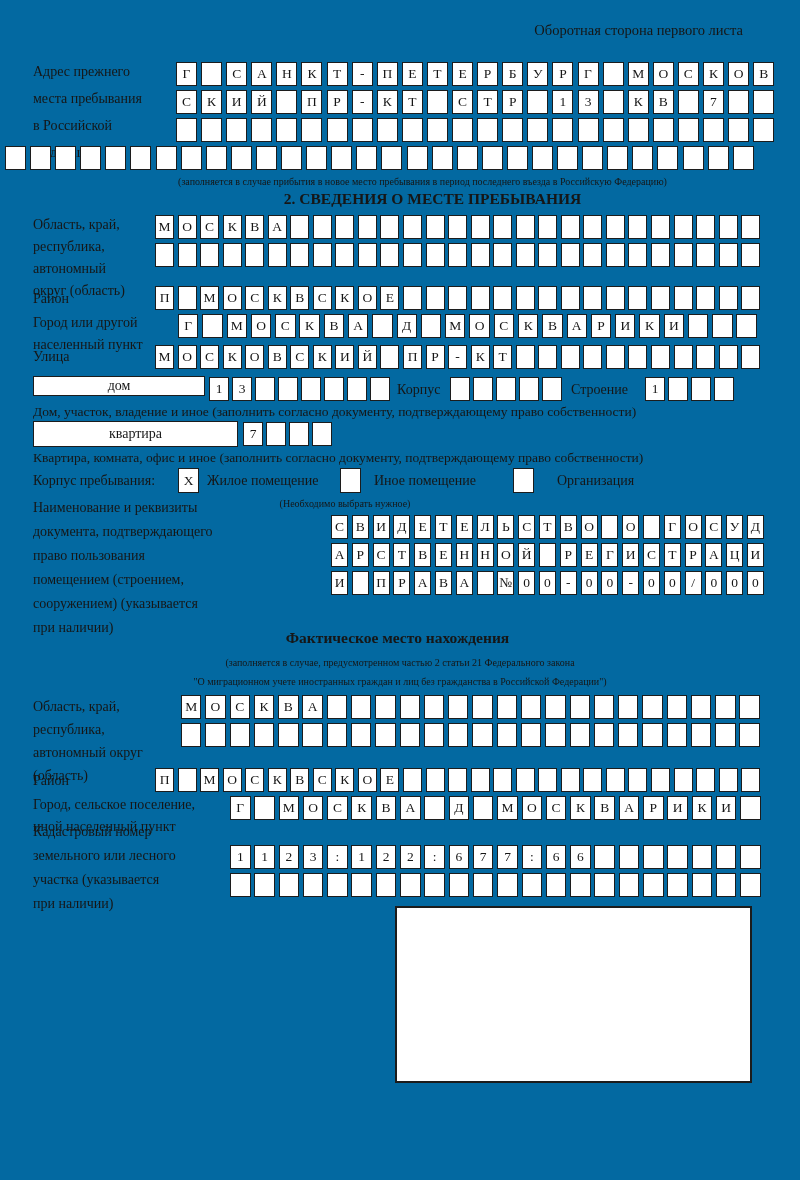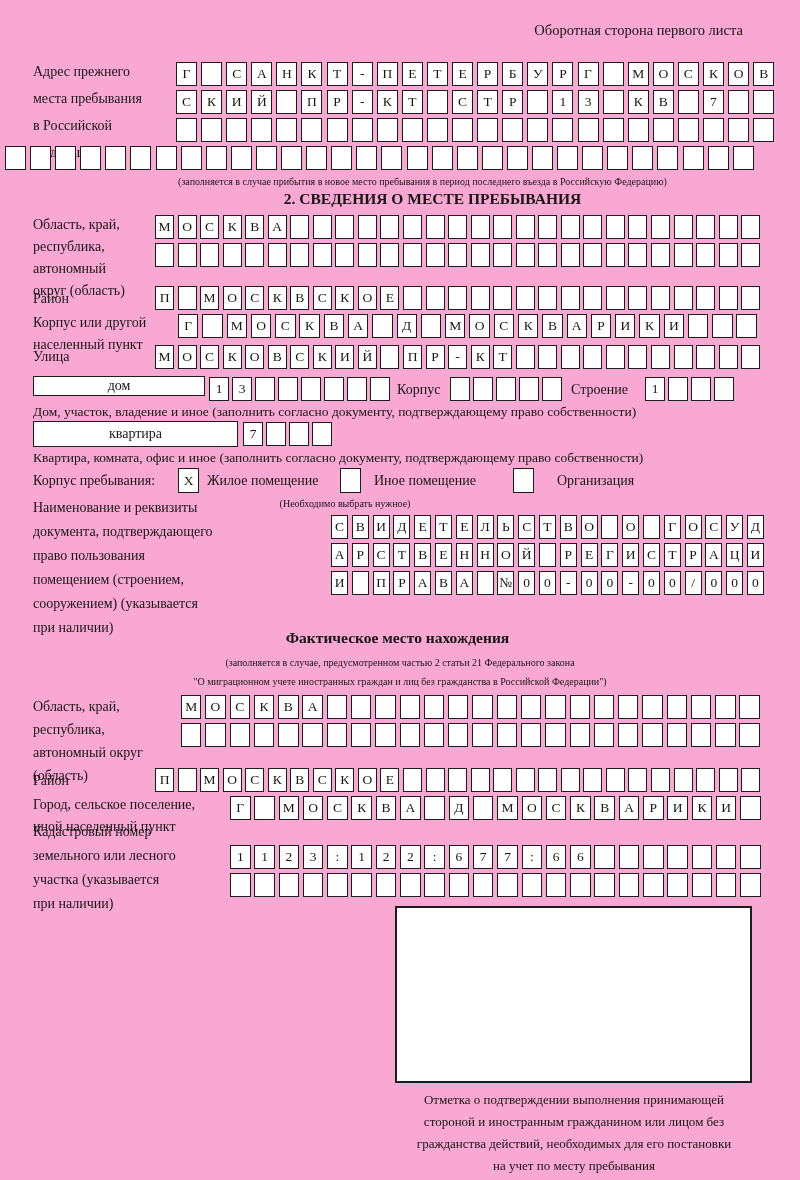--- a/index.html
+++ b/index.html
@@ -1,16 +1,16 @@
 <!DOCTYPE html>
 <html><head>
 <meta charset="utf-8">
 <style>
   html,body{margin:0;padding:0;background:#fff;}
-  #page{position:relative;width:800px;height:1180px;background:#f9a8d4;overflow:hidden;
+  #page{position:relative;width:800px;height:1180px;background:#0369a1;overflow:hidden;
         font-family:"Liberation Serif","DejaVu Serif",serif;color:#161616;}
   .abs{position:absolute;}
   .grid{display:flex;gap:var(--g,4px);}
   .cell{flex:0 0 var(--cw,21px);height:24px;border:1.6px solid #1c1c1c;box-sizing:border-box;
         display:flex;align-items:center;justify-content:center;font-size:13.5px;background:#fff;}
   .lbl{font-size:14px;line-height:22px;white-space:pre-line;}
   .lh27{line-height:27px;} .lh24{line-height:24px;} .lh23{line-height:23px;}
   .cap{font-size:10px;text-align:center;white-space:pre-line;line-height:19px;}
   .capl{font-size:13.5px;text-align:left;white-space:pre-line;}
   .title{font-size:15.5px;font-weight:bold;text-align:center;}
@@ -232,21 +232,21 @@
       <span class="cell"></span>
       <span class="cell"></span>
       <span class="cell"></span>
       <span class="cell"></span>
       <span class="cell"></span>
       <span class="cell"></span>
       <span class="cell"></span>
       <span class="cell"></span>
     </div>
 
-  <div class="abs lbl" style="left:33px;top:312px;width:145px;">Корпус или другой
+  <div class="abs lbl" style="left:33px;top:312px;width:145px;">Город или другой
 населенный пункт</div>
   <div class="abs grid" style="left:178px;top:314px;--cw:20.4px;--g:3.9px;">
       <span class="cell">Г</span>
       <span class="cell"></span>
       <span class="cell">М</span>
       <span class="cell">О</span>
       <span class="cell">С</span>
       <span class="cell">К</span>
       <span class="cell">В</span>
       <span class="cell">А</span>
@@ -587,18 +587,14 @@
       <span class="cell"></span>
       <span class="cell"></span>
       <span class="cell"></span>
       <span class="cell"></span>
       <span class="cell"></span>
       <span class="cell"></span>
       <span class="cell"></span>
     </div>
 
   <div class="abs stamp" style="left:395px;top:906px;width:357px;height:177px;"></div>
-  <div class="abs cap" style="left:385px;top:1089px;width:378px;line-height:22px;font-size:13px;">Отметка о подтверждении выполнения принимающей
-стороной и иностранным гражданином или лицом без
-гражданства действий, необходимых для его постановки
-на учет по месту пребывания</div>
 
 </div>
 
 </body></html>

